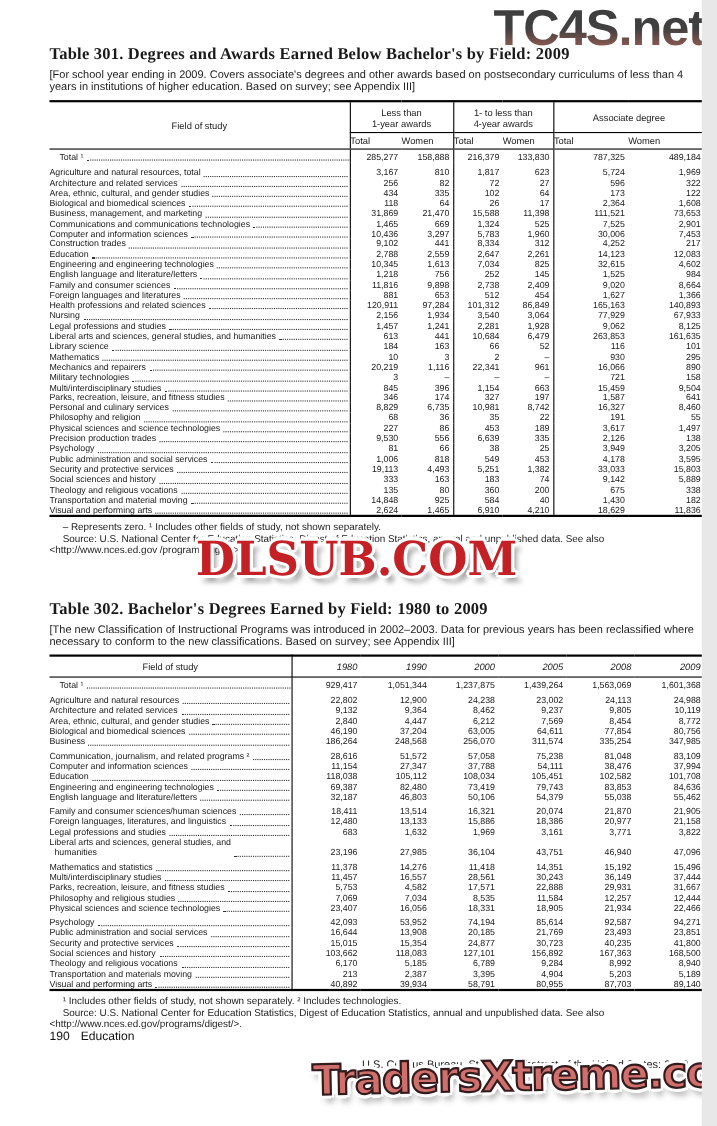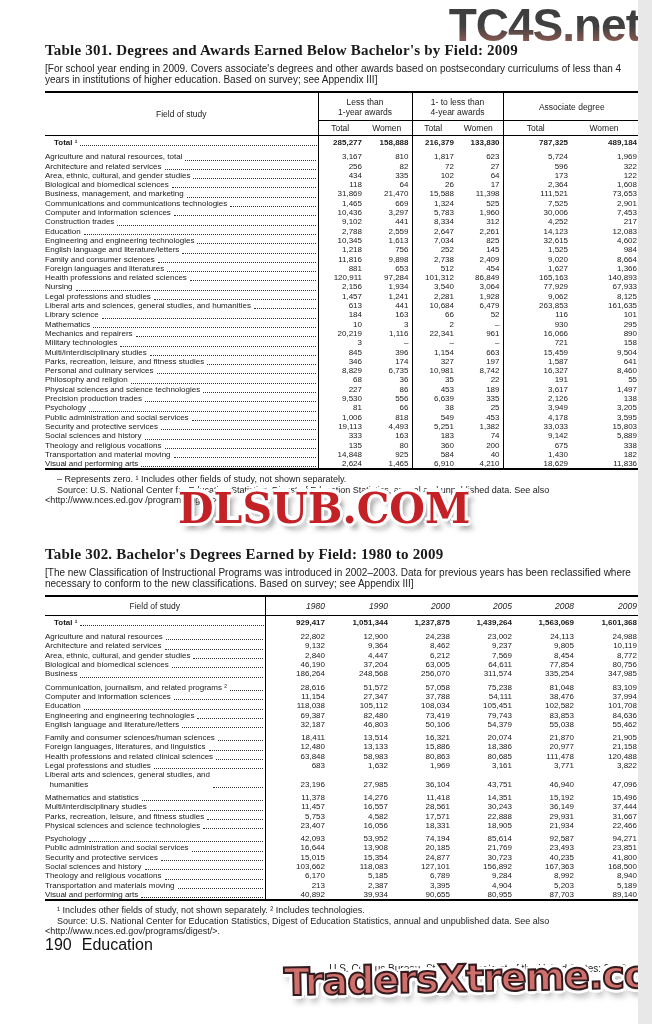--- a/index.html
+++ b/index.html
@@ -11,45 +11,45 @@
   .tbl-title{font-family:"Liberation Serif", serif;font-weight:bold;font-size:15px;line-height:17px;margin:0 0 4px 0;letter-spacing:.2px;}
   .tbl-note{font-size:10px;line-height:11px;margin:0 0 6px 0;color:#222;}
 
   
   table{border-collapse:collapse;table-layout:fixed;width:595px;font-size:8px;}
   table{border-top:2px solid #000;border-bottom:2px solid #000;}
   th,td{padding:0;font-weight:normal;vertical-align:bottom;}
   thead th{font-size:8.5px;margin-left:16px;}
   .t301 thead .grp{white-space:pre-line;text-align:center;line-height:10px;padding:4px 0 3px 0;border-bottom:1px solid #000;vertical-align:middle;}
   .t301 thead .fcol{border-bottom:1.5px solid #000;text-align:center;vertical-align:middle;}
-  .t301 thead .sub{text-align:center;padding:2px 3px 2px 0;border-bottom:1.5px solid #000;}
+  .t301 thead .sub{text-align:left;padding:2px 3px 2px 0;border-bottom:1.5px solid #000;}
   .t302 thead .fcol{border-bottom:1.5px solid #000;border-right:1px solid #000;text-align:center;padding:4px 0;}
   .t302 thead .yr{border-bottom:1.5px solid #000;text-align:right;padding:4px 3px 4px 0;font-style:italic;}
   .c0{border-left:1px solid #000;}
   .t301 .c2,.t301 .c4{border-left:1px solid #000;}
   .t302 td.lc{border-right:1px solid #000;}
   .t302 td.c0{border-left:none;}
 
   tbody td{line-height:9.3px;}
   td.num{text-align:right;padding-right:3px;white-space:nowrap;}
   td.lc{overflow:hidden;}
   .lw{display:flex;align-items:flex-end;width:100%;}
   .lbl{white-space:pre-line;flex:0 1 auto;}
   .dots{flex:1 1 6px;min-width:5px;border-bottom:1px dotted #333;margin:0 2px 1px 3px;height:6px;}
-  tr.total td{font-weight:bold;padding-top:2px;padding-bottom:1px;}
+  tr.total td{font-weight:normal;padding-top:2px;padding-bottom:1px;}
   tr.total .lw{padding-left:9px;}
   tr.gap td{padding-top:4px;}
 
   
   .fnblock{margin-top:4px;font-size:9px;line-height:10.5px;color:#222;}
   .fnblock p{margin:0;text-indent:12px;}
   .it{}
 
   
-  .pagefoot{position:absolute;left:45px;top:936px;font-size:16px;color:#111;}
+  .pagefoot{position:absolute;left:45px;top:936px;font-size:11px;color:#111;}
   .pagefoot .pgnum{margin-right:10px;}
   .credit{position:absolute;right:12px;top:963px;font-size:10px;color:#222;}
 
   
   .wm-top{position:absolute;top:-2px;right:-2px;z-index:6;
           font-family:"Liberation Sans", sans-serif;font-weight:bold;font-size:46px;letter-spacing:-1px;
           background:linear-gradient(180deg,#3d3d3d 0%,#404040 52%,#8c5a52 82%,#7d453f 100%);
           -webkit-background-clip:text;background-clip:text;color:transparent;}
   .wm-mid{position:absolute;top:484px;left:178px;z-index:6;
           font-family:"DejaVu Serif", serif;font-weight:bold;font-size:41px;letter-spacing:0px;
@@ -850,34 +850,20 @@
               </div>
             </td>
             <td class="num c0">12,480</td>
             <td class="num">13,133</td>
             <td class="num">15,886</td>
             <td class="num">18,386</td>
             <td class="num">20,977</td>
             <td class="num">21,158</td>
           </tr>
 
-          <tr>
-            <td class="lc">
-              <div class="lw">
-                <span class="lbl">Health professions and related clinical sciences</span>
-                <span class="dots"></span>
-              </div>
-            </td>
-            <td class="num c0">63,848</td>
-            <td class="num">58,983</td>
-            <td class="num">80,863</td>
-            <td class="num">80,685</td>
-            <td class="num">111,478</td>
-            <td class="num">120,488</td>
-          </tr>
 
           <tr>
             <td class="lc">
               <div class="lw">
                 <span class="lbl">Legal professions and studies</span>
                 <span class="dots"></span>
               </div>
             </td>
             <td class="num c0">683</td>
             <td class="num">1,632</td>
@@ -941,20 +927,34 @@
               </div>
             </td>
             <td class="num c0">5,753</td>
             <td class="num">4,582</td>
             <td class="num">17,571</td>
             <td class="num">22,888</td>
             <td class="num">29,931</td>
             <td class="num">31,667</td>
           </tr>
 
+          <tr>
+            <td class="lc">
+              <div class="lw">
+                <span class="lbl">Philosophy and religious studies</span>
+                <span class="dots"></span>
+              </div>
+            </td>
+            <td class="num c0">7,069</td>
+            <td class="num">7,034</td>
+            <td class="num">8,535</td>
+            <td class="num">11,584</td>
+            <td class="num">12,257</td>
+            <td class="num">12,444</td>
+          </tr>
 
           <tr>
             <td class="lc">
               <div class="lw">
                 <span class="lbl">Physical sciences and science technologies</span>
                 <span class="dots"></span>
               </div>
             </td>
             <td class="num c0">23,407</td>
             <td class="num">16,056</td>
@@ -1056,21 +1056,21 @@
 
           <tr>
             <td class="lc">
               <div class="lw">
                 <span class="lbl">Visual and performing arts</span>
                 <span class="dots"></span>
               </div>
             </td>
             <td class="num c0">40,892</td>
             <td class="num">39,934</td>
-            <td class="num">90,655</td>
+            <td class="num">58,791</td>
             <td class="num">80,955</td>
             <td class="num">87,703</td>
             <td class="num">89,140</td>
           </tr>
         </tbody>
     </table>
 
     <div class="fnblock">
       <p>¹ Includes other fields of study, not shown separately. ² Includes technologies.</p>
       <p><span>Source: U.S. National Center for Education  Statistics, </span><span class="it">Digest of Education Statistics</span><span>, annual and unpublished data. See also &lt;http://www.nces.ed.gov/programs/digest/&gt;.</span></p>

